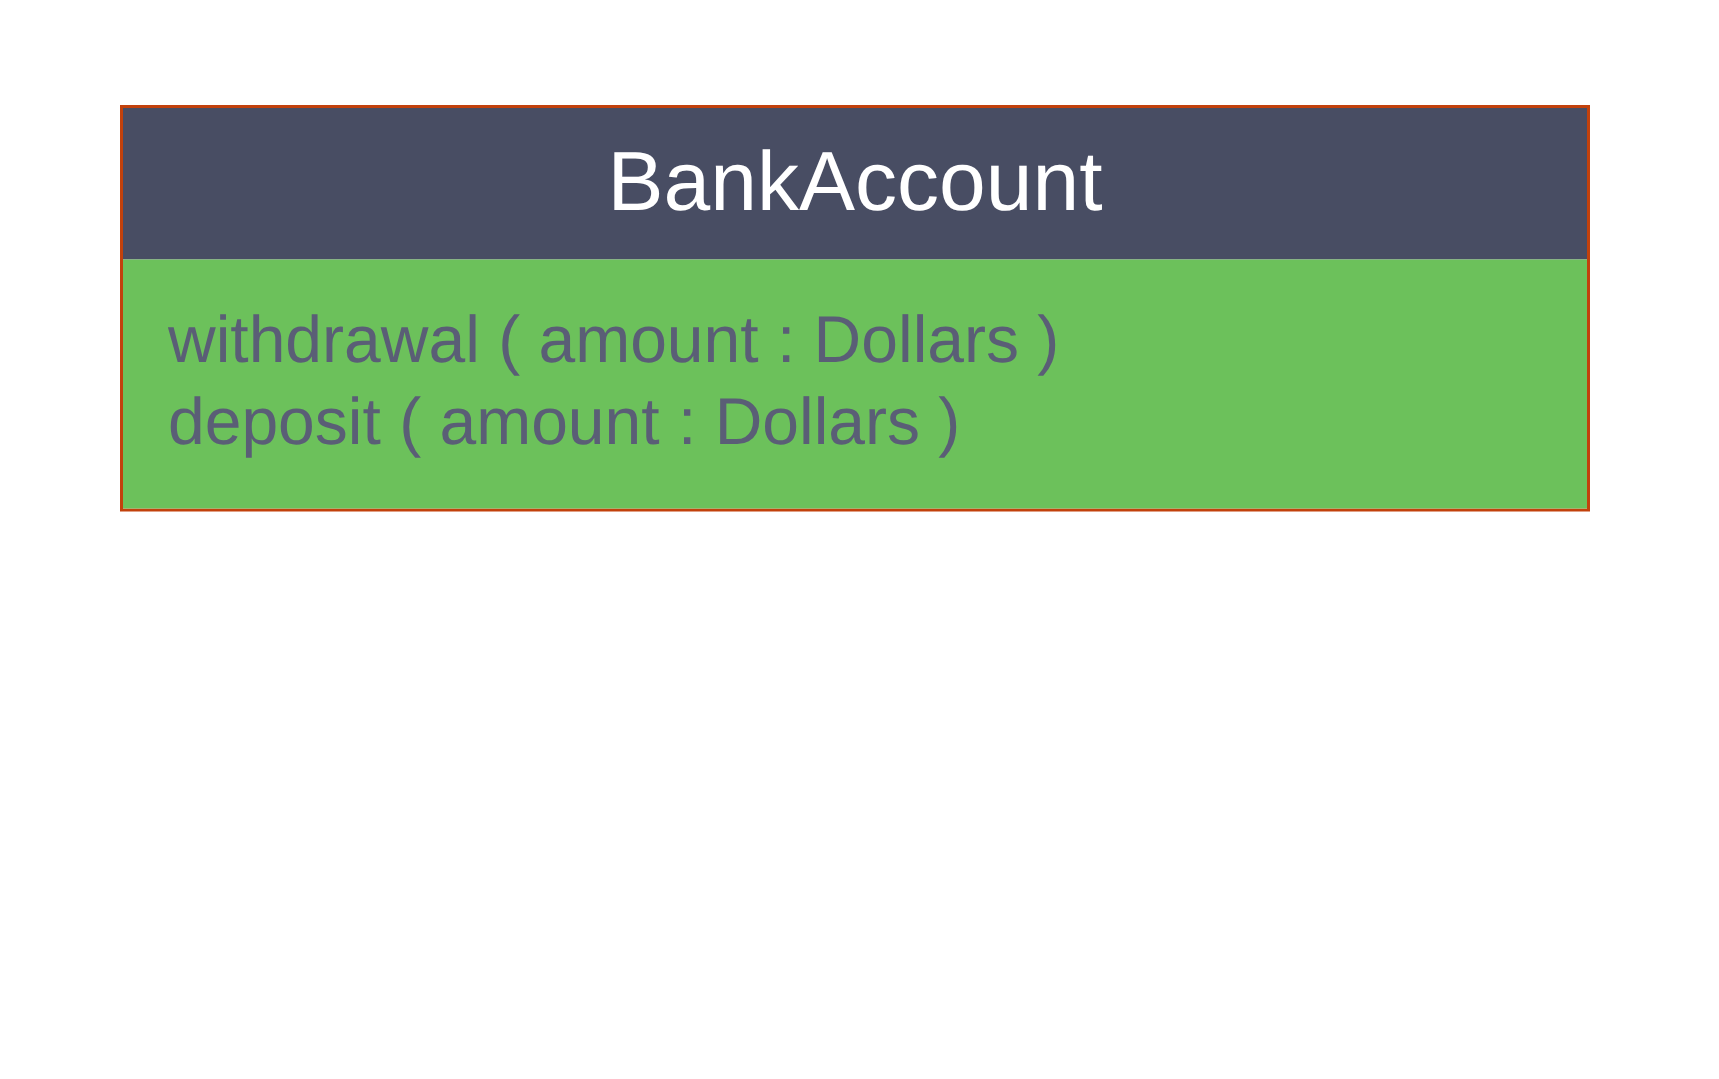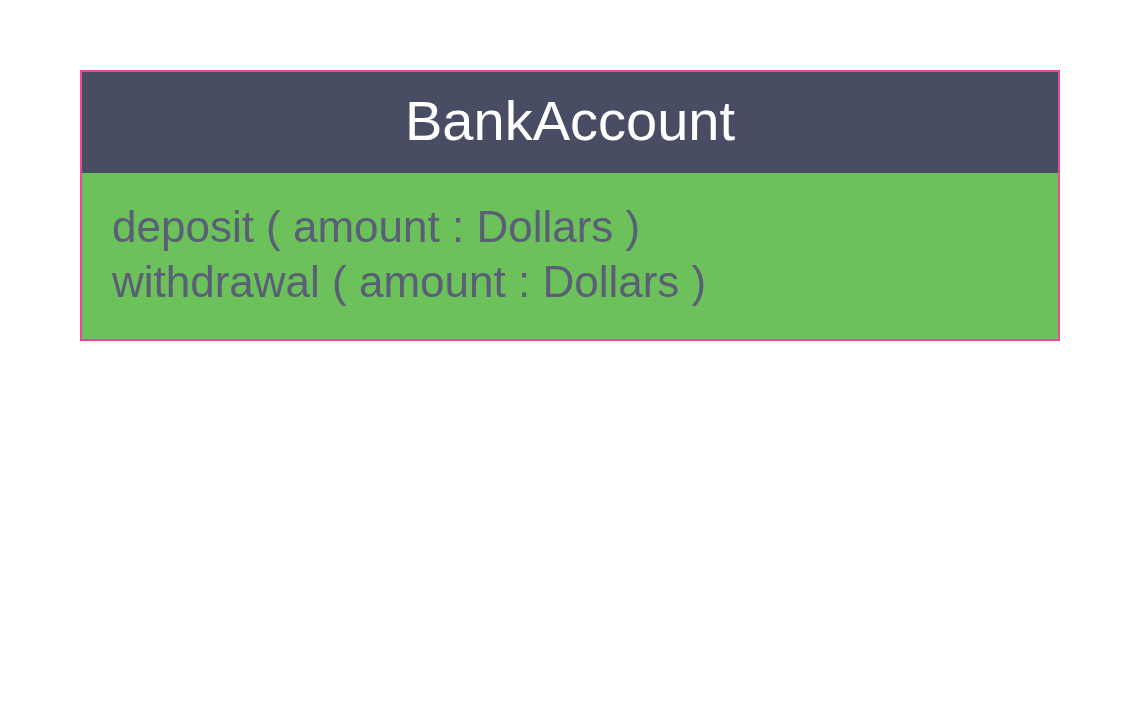--- a/index.html
+++ b/index.html
@@ -9,21 +9,21 @@
     }
     body {
       width: 1146px;
       height: 719px;
       background: #ffffff;
       font-family: Tahoma, Verdana, Geneva, sans-serif;
       padding: 70px 80px;
     }
     .uml-class {
       width: 980px;
-      border: 2px solid #ec4899;
+      border: 2px solid #c2410c;
     }
     .class-header {
       background: #484d63;
       color: #ffffff;
       text-align: center;
       font-size: 56px;
       padding: 16px 0 20px 0;
       font-weight: 400;
     }
     .class-section {
@@ -42,16 +42,16 @@
     }
   </style>
 </head>
 <body>
 
 <div class="uml-class">
   <div class="class-header">
     <span>BankAccount</span>
   </div>
   <div class="class-section">
+    <span class="method-line">withdrawal ( amount : Dollars )</span>
     <span class="method-line">deposit ( amount : Dollars )</span>
-    <span class="method-line">withdrawal ( amount : Dollars )</span>
   </div>
 </div>
 
 </body></html>

